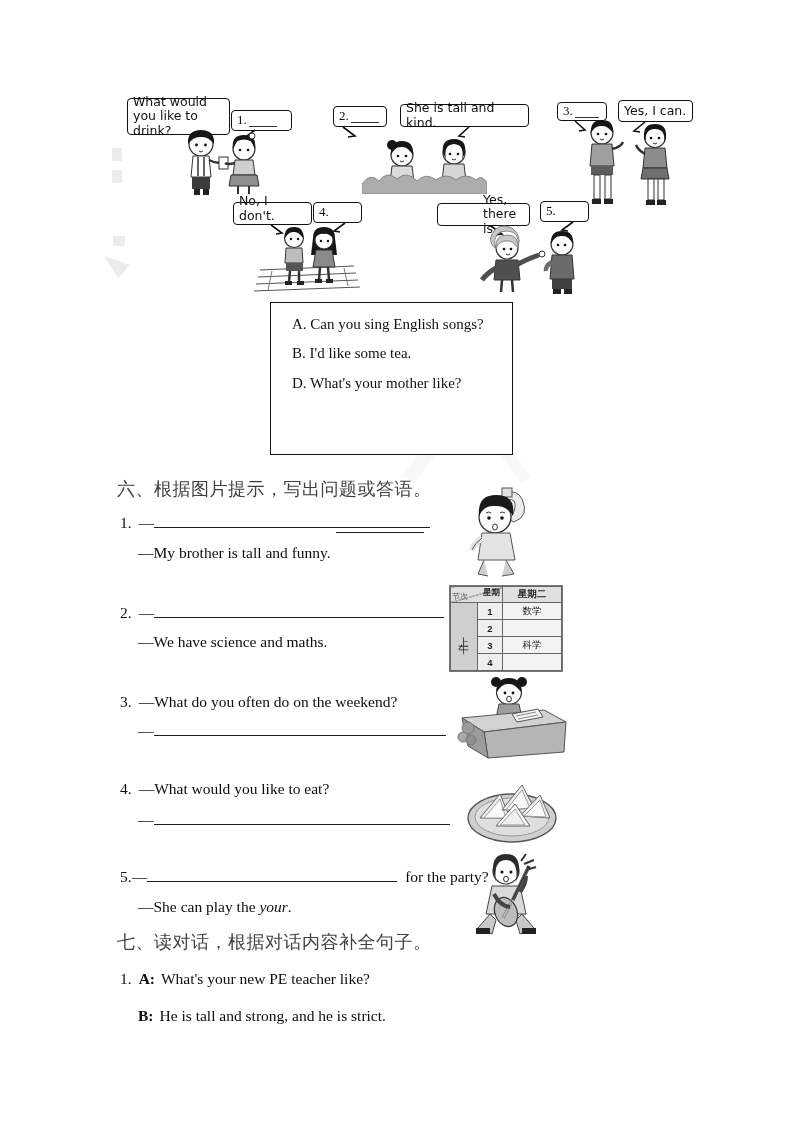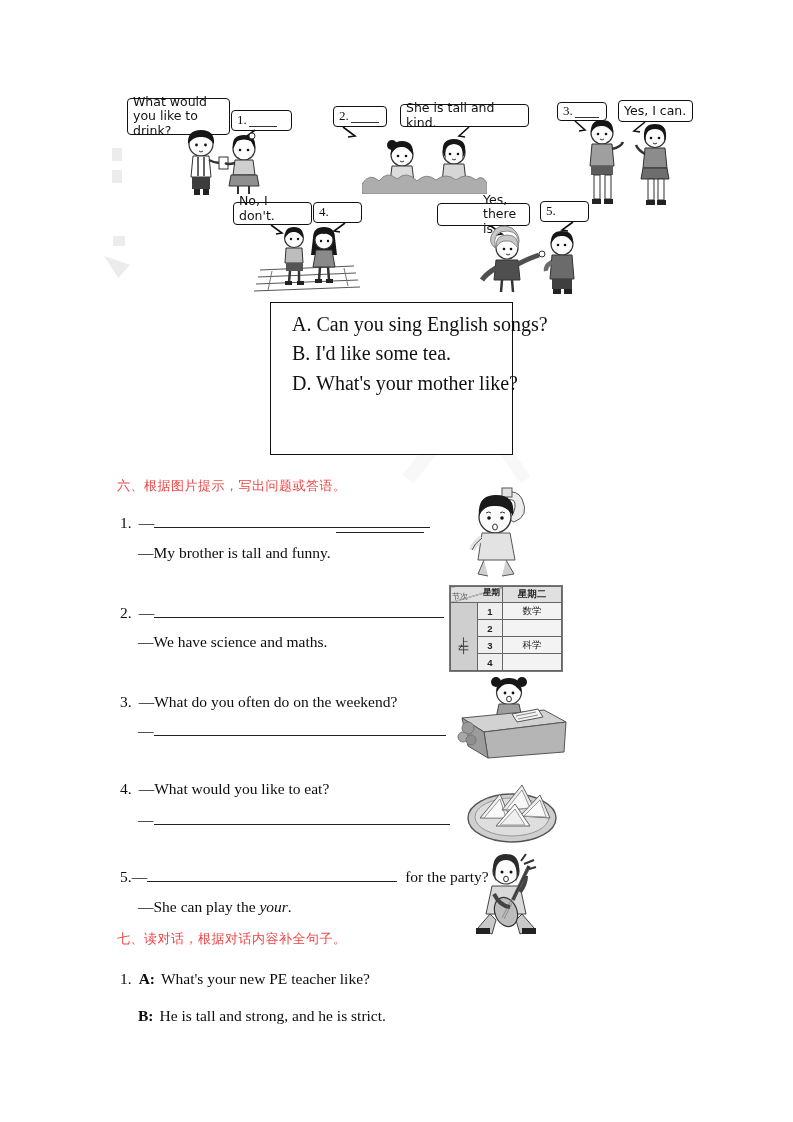--- a/index.html
+++ b/index.html
@@ -10,24 +10,24 @@
        background:#fff;display:flex;align-items:center;padding:1px 5px;
        font-family:"DejaVu Sans",sans-serif;font-size:12.5px;line-height:1.15;color:#111;}
   .bub-num{font-family:"Liberation Serif",serif;font-size:13px;}
   .bub .nblank{display:inline-block;width:28px;height:12px;border-bottom:1.4px solid #333;margin-left:2px;}
   .tail{position:absolute;}
   
   .scene{position:absolute;}
   
   .optbox{position:absolute;left:270px;top:302px;width:243px;height:153px;box-sizing:border-box;
           border:1.8px solid #111;background:#fff;padding:7px 6px 0 21px;}
-  .optbox .opt{font-size:20px;line-height:29.4px;white-space:nowrap;}
+  .optbox .opt{font-size:15px;line-height:29.4px;white-space:nowrap;}
   
   .sechead{position:absolute;font-family:"Liberation Sans","DejaVu Sans",sans-serif;
-           font-weight:500;font-size:13px;letter-spacing:0.5px;color:#ef4444;}
+           font-weight:500;font-size:18px;letter-spacing:0.5px;color:#404040;}
   
   .qline{position:absolute;font-size:15.5px;white-space:nowrap;color:#0c0c0c;}
   .qnum{margin-right:7px;}
   .blank{display:inline-block;border-bottom:1.1px solid #222;height:13px;vertical-align:baseline;}
   .ital{font-style:italic;}
   .blab{font-weight:bold;margin-right:6px;}
   
   .tt{position:absolute;left:450px;top:586px;border-collapse:collapse;background:#ececec;
       font-family:"Liberation Sans",sans-serif;font-size:9.5px;color:#222;box-shadow:0 0 0 1px #777;}
   .tt td{border:1px solid #666;text-align:center;padding:0;}

